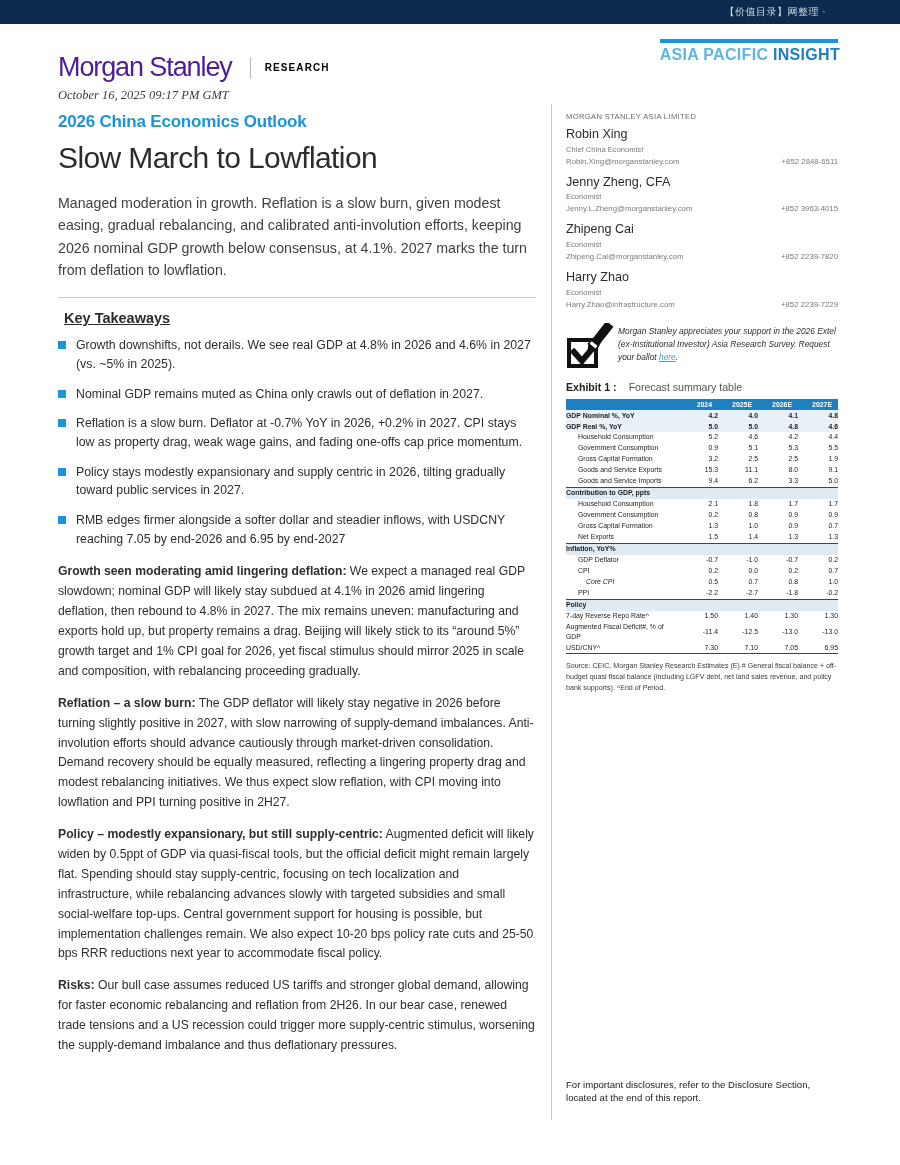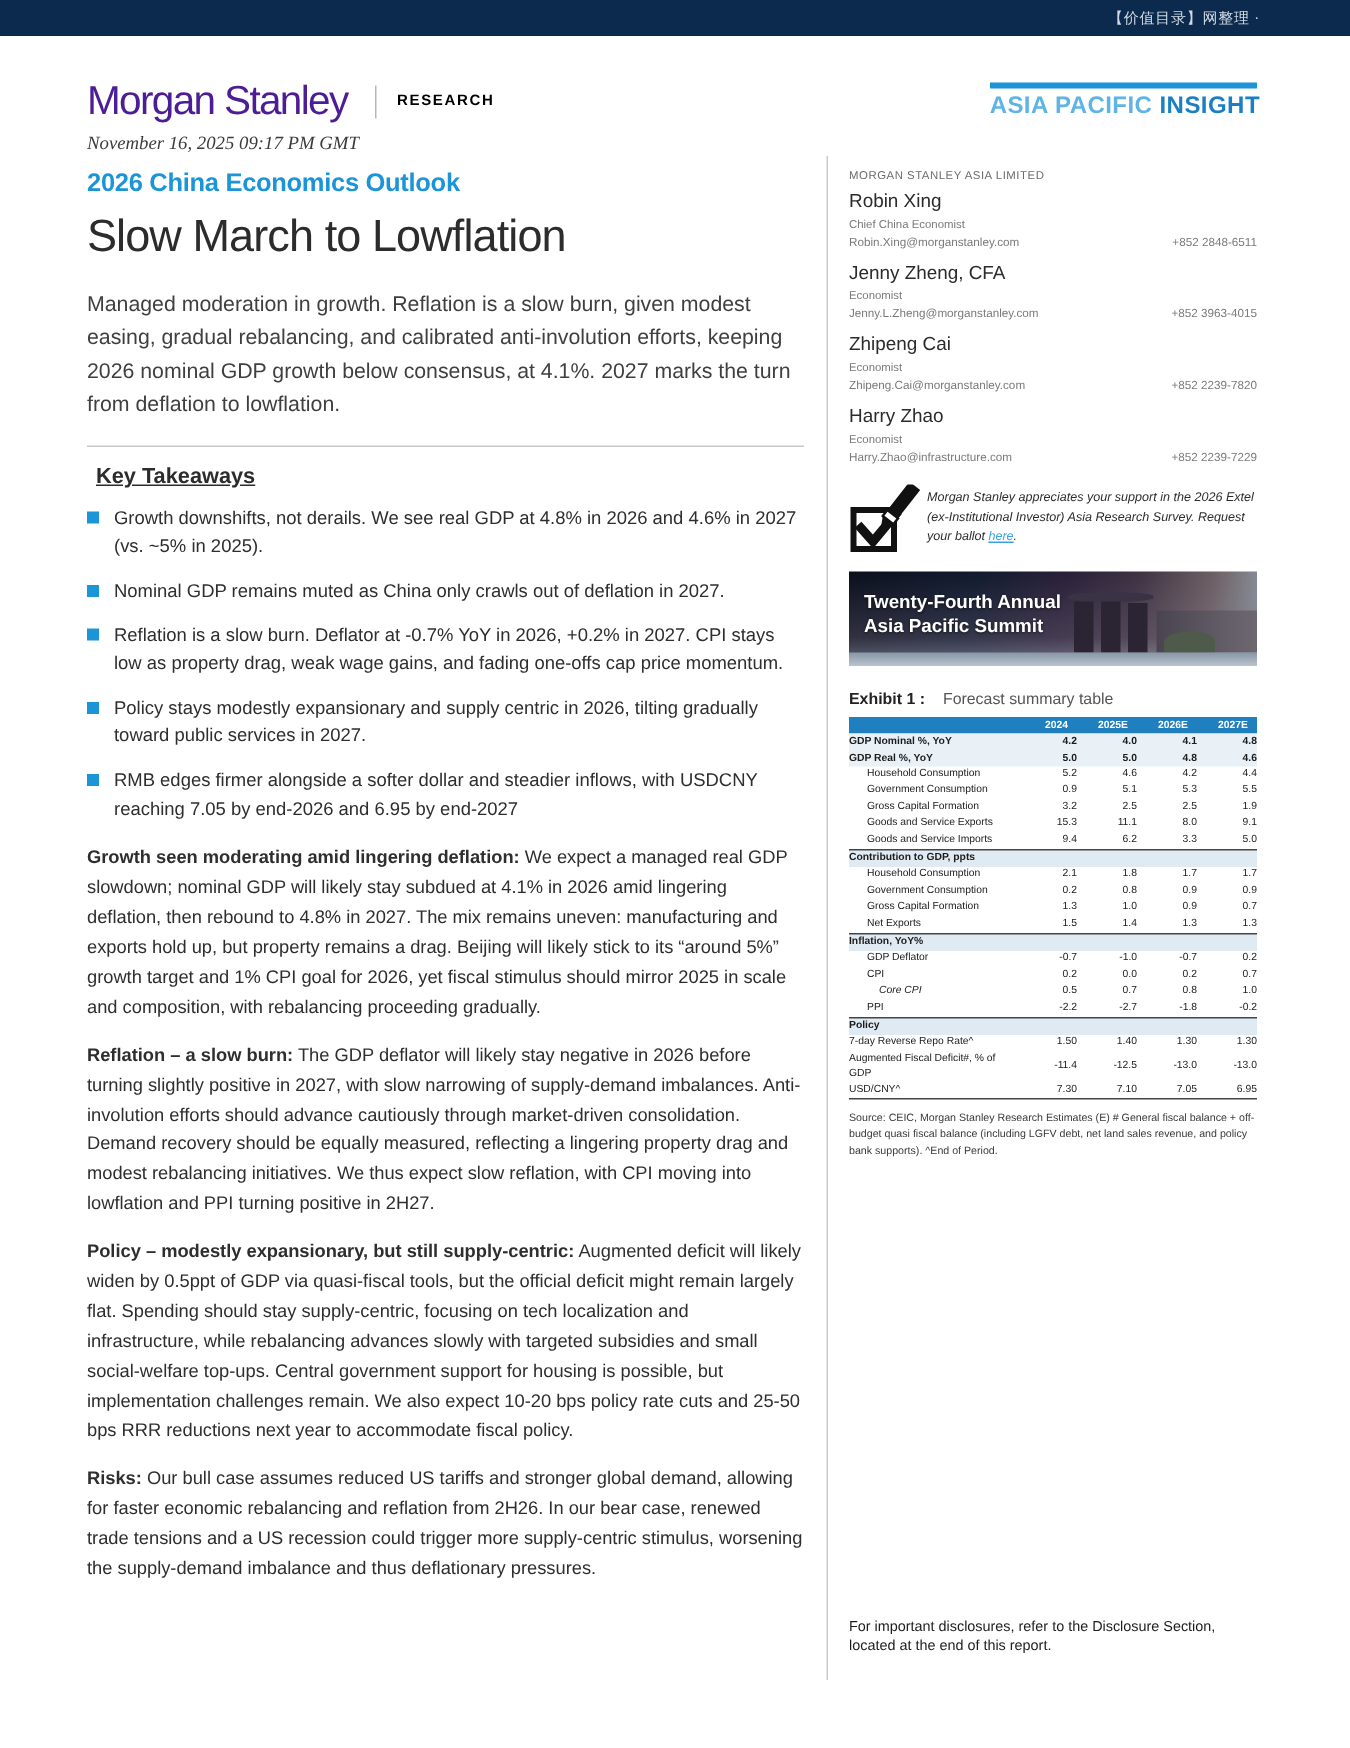--- a/index.html
+++ b/index.html
@@ -11,38 +11,38 @@
     overflow: hidden;
   }
   .page { position: relative; width: 900px; height: 1165px; }
 
   
   .top-banner {
     position: absolute; top: 0; left: 0; width: 900px; height: 24px;
     background: #0c2a4d;
   }
   .top-banner-text {
-    position: absolute; right: 60px; top: 5px;
+    position: absolute; right: 74px; top: 5px;
     color: #cfd9e4; font-size: 10px; letter-spacing: .5px;
-    font-family: Liberation Serif, serif;
+    font-family: Liberation Sans, sans-serif;
   }
   .ms-logo-wrap { position:absolute; left:58px; top:52px; display:flex; align-items:center; }
   .ms-logo-txt { font-size: 27px; letter-spacing: -1.1px; color:#4c1d95;
       font-family:"Liberation Sans", sans-serif; font-weight:400; }
   .ms-divider-v { width:1px; height:22px; background:#b7b7b7; margin:0 14px 0 18px; }
   .ms-research { font-size: 10px; font-weight: 700; letter-spacing: 1.1px; color:#000; }
 
   .pub-date {
     position: absolute; left: 58px; top: 88px;
     font-size: 12.5px; font-style: italic; color: #3b3b3b;
     font-family: "Liberation Serif", serif;
   }
 
   .apinsight {
-    position: absolute; right: 60px; top: 55px; text-align: right;
+    position: absolute; right: 60px; top: 39px; text-align: right;
   }
   .apinsight-bar { width: 178px; height: 4px; background: #1b94d8; margin-bottom: 4px; }
   .apinsight-txt { font-size: 16px; font-weight: 700; letter-spacing: .3px; line-height: 1; }
   .ap-light { color: #60b4e4; }
   .ap-dark  { color: #1b7fc4; }
 
   
   .v-divider {
     position: absolute; left: 551px; top: 104px; width: 1px; height: 1016px;
     background: #c9c9c9;
@@ -149,21 +149,21 @@
 
   <div class="top-banner">
     <div class="top-banner-text">【价值目录】网整理 ·</div>
   </div>
 
   <div class="ms-logo-wrap">
     <span class="ms-logo-txt">Morgan Stanley</span>
     <span class="ms-divider-v"></span>
     <span class="ms-research">RESEARCH</span>
   </div>
-  <div class="pub-date">November 16, 2025 09:17 PM GMT</div>
+  <div class="pub-date">October 16, 2025 09:17 PM GMT</div>
 
   <div class="apinsight">
     <div class="apinsight-bar"></div>
     <div class="apinsight-txt">
       <span class="ap-light">ASIA PACIFIC</span>
       <span class="ap-dark">INSIGHT</span>
     </div>
   </div>
 
   <div class="v-divider"></div>
@@ -251,34 +251,20 @@
             <rect x="28" y="22" width="9" height="5" fill="#fff" stroke="#111" stroke-width="1.6"></rect>
             <polygon points="28,27 37,27 32.5,35" fill="#111"></polygon>
           </g>
         </svg>
       </div>
       <div class="promo-text">
         <span>Morgan Stanley appreciates your support in the 2026 Extel (ex-Institutional Investor) Asia Research Survey. Request your ballot </span><a class="promo-link" href="#">here</a><span>.</span>
       </div>
     </div>
 
-    <div class="summit">
-      <div class="summit-sky"></div>
-      <div class="summit-bld" style="left:150px;width:13px;height:34px;"></div>
-      <div class="summit-bld" style="left:168px;width:13px;height:36px;"></div>
-      <div class="summit-bld" style="left:186px;width:13px;height:33px;"></div>
-      <div class="summit-bld" style="left:146px;width:57px;height:6px;bottom:43px;background:#3a3346;border-radius:40%;"></div>
-      <div class="summit-bld" style="left:205px;width:70px;height:28px;background:linear-gradient(90deg,#4a4450,#6f6a72);"></div>
-      <div class="summit-bld" style="left:210px;width:34px;height:14px;bottom:9px;background:#4e5a4a;border-radius:50% 50% 0 0;"></div>
-      <div class="summit-water"></div>
-      <div class="summit-title">
-        <div>Twenty-Fourth Annual</div>
-        <div>Asia Pacific Summit</div>
-      </div>
-    </div>
 
     <div class="exh-head">
       <span class="exh-label">Exhibit 1 :</span>
       <span class="exh-title">Forecast summary table</span>
     </div>
 
     <table class="fc">
       <thead>
         <tr id="fc-head">
             <th class="lbl"></th>

